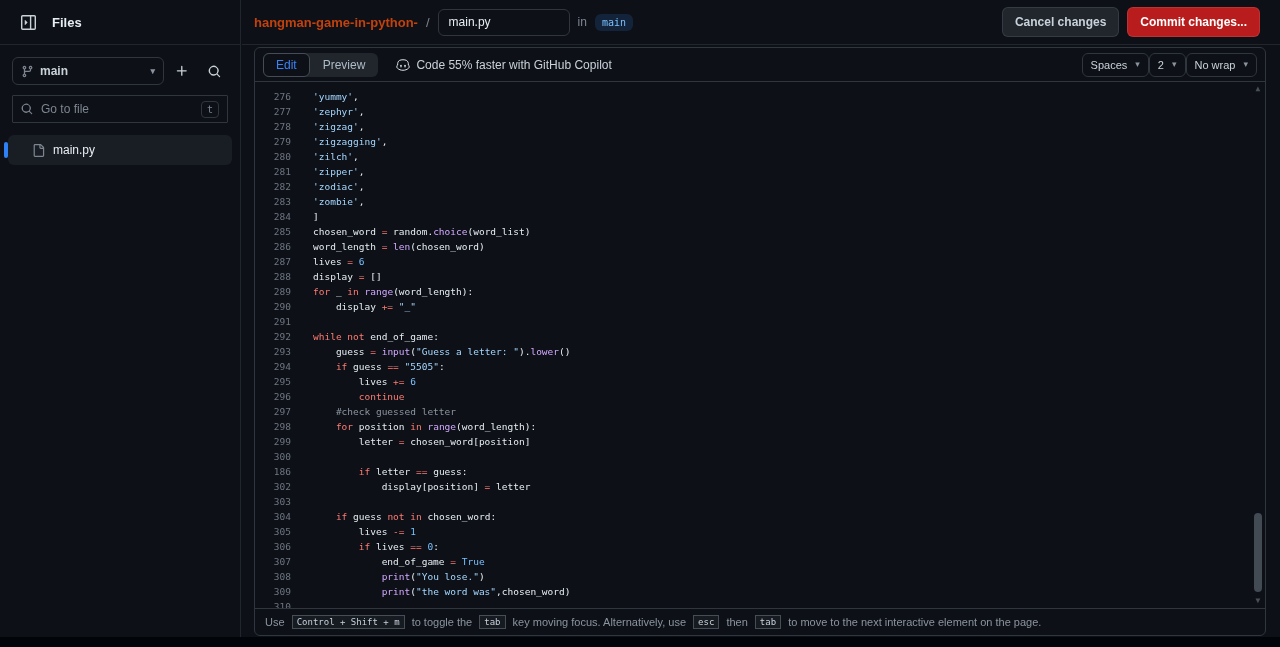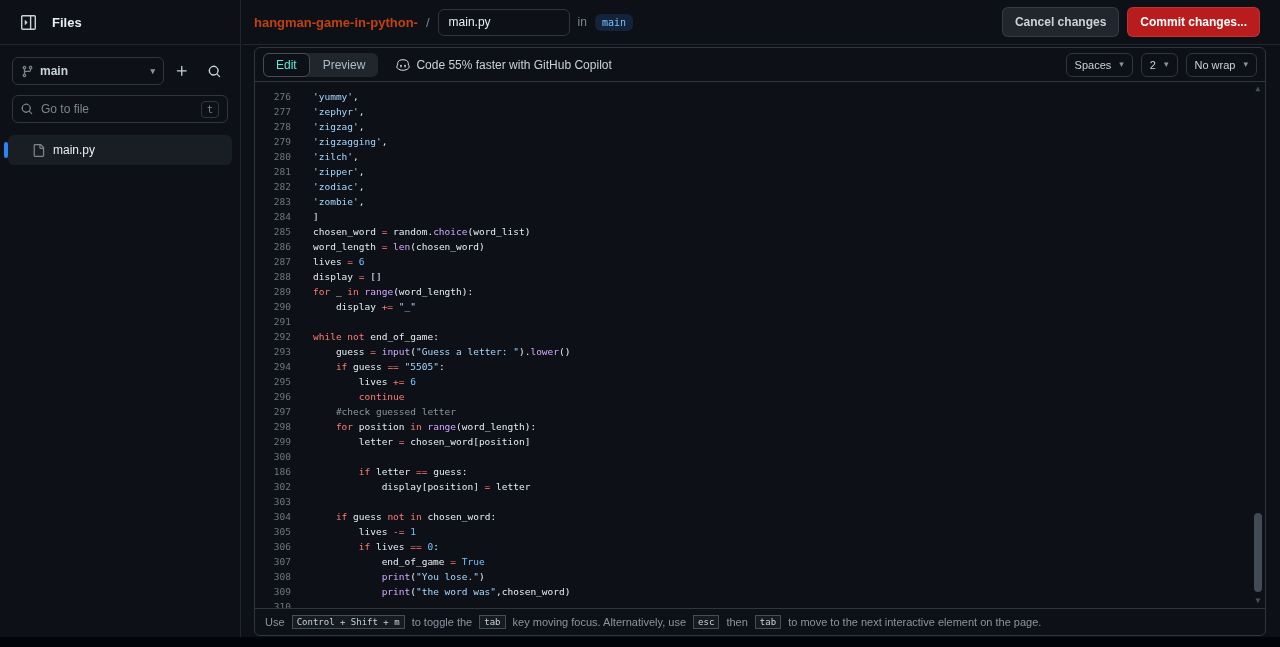--- a/index.html
+++ b/index.html
@@ -13,21 +13,21 @@
 
   
   .sidebar { position:absolute; top:0; left:0; bottom:10px; width:241px; background:#0d1117; border-right:1px solid #21262d; }
   .sb-header { height:45px; border-bottom:1px solid #21262d; display:flex; align-items:center; gap:10px; padding:0 14px; }
   .icon-btn { width:28px; height:28px; display:flex; align-items:center; justify-content:center; border:none; background:transparent; color:#c9d1d9; border-radius:6px; cursor:pointer; padding:0; }
   .sb-title { font-size:13px; font-weight:700; }
   .sb-controls { display:flex; align-items:center; gap:4px; margin:12px 12px 10px; }
   .branch-select { flex:1; min-width:0; height:28px; border:1px solid #30363d; border-radius:6px; background:#0d1117; display:flex; align-items:center; gap:6px; padding:0 8px; font-size:12px; font-weight:600; color:#c9d1d9; cursor:pointer; }
   .caret { color:#8b949e; font-size:9px; line-height:1; }
   .branch-select .caret { margin-left:auto; }
-  .goto { margin:0 12px; height:28px; border:1px solid #30363d; border-radius:6px; background:#0d1117; display:flex; align-items:center; gap:6px; padding:0 8px; }
+  .goto { margin:0 12px; height:28px; border:1px solid #30363d; border-radius:1px; background:#0d1117; display:flex; align-items:center; gap:6px; padding:0 8px; }
   .goto input { flex:1; min-width:0; background:transparent; border:none; outline:none; color:#e6edf3; font-size:12px; font-family:"Liberation Sans",sans-serif; }
   .goto input::placeholder { color:#7d8590; }
   .kbd-chip { border:1px solid #30363d; border-radius:4px; font-family:"DejaVu Sans Mono",monospace; font-size:10px; color:#7d8590; padding:0 5px; line-height:15px; }
   .file-tree { margin-top:12px; }
   .file-item { position:relative; margin:0 8px; height:30px; display:flex; align-items:center; gap:8px; padding-left:24px; border-radius:6px; background:rgba(177,186,196,0.08); font-size:12px; color:#e6edf3; cursor:pointer; }
   .active-bar { position:absolute; left:-4px; top:7px; width:4px; height:16px; border-radius:2px; background:#2f81f7; }
   .muted-ico { color:#7d8590; display:flex; }
 
   
   .main { position:absolute; top:0; left:242px; right:0; bottom:10px; display:flex; flex-direction:column; background:#0d1117; }
@@ -41,24 +41,24 @@
   .header-actions { display:flex; gap:8px; }
   .btn { height:30px; padding:0 12px; border-radius:6px; font-size:12px; font-weight:600; display:flex; align-items:center; cursor:pointer; font-family:"Liberation Sans",sans-serif; }
   .btn-secondary { background:#21262d; color:#c9d1d9; border:1px solid rgba(240,246,252,0.1); }
   .btn-primary { background:#b91c1c; color:#ffffff; border:1px solid rgba(240,246,252,0.1); }
 
   
   .editor-container { flex:1; margin:2px 14px 1px 12px; border:1px solid #30363d; border-radius:6px; display:flex; flex-direction:column; overflow:hidden; background:#0d1117; }
   .toolbar { height:34px; flex:none; border-bottom:1px solid #30363d; display:flex; align-items:center; padding:0 8px; gap:18px; }
   .seg { display:flex; align-items:center; background:#21262d; border-radius:6px; }
   .tab { padding:4px 12px; font-size:12px; border-radius:6px; cursor:pointer; }
-  .tab.active { background:#0d1117; border:1px solid #444c56; color:#5eead4; }
+  .tab.active { background:#0d1117; border:1px solid #444c56; color:#3b82f6; }
   .tab.inactive { color:#adbac7; border:1px solid transparent; }
   .copilot { display:flex; align-items:center; gap:6px; font-size:12px; color:#c9d1d9; cursor:pointer; }
-  .toolbar-right { margin-left:auto; display:flex; gap:8px; }
+  .toolbar-right { margin-left:auto; display:flex; }
   .mini-select { height:24px; border:1px solid #30363d; border-radius:6px; background:#0d1117; display:flex; align-items:center; gap:8px; padding:0 8px; font-size:11px; color:#c9d1d9; cursor:pointer; }
 
   
   .code-area { flex:1; position:relative; overflow:hidden; padding-top:7px; font-family:"DejaVu Sans Mono",monospace; font-size:9.5px; line-height:15px; }
   .code-line { display:flex; height:15px; }
   .ln { flex:none; width:36px; text-align:right; color:#6e7681; }
   .lc { white-space:pre; padding-left:22px; }
   .tok-pl { color:#e6edf3; }
   .tok-k  { color:#ff7b72; }
   .tok-s  { color:#a5d6ff; }

